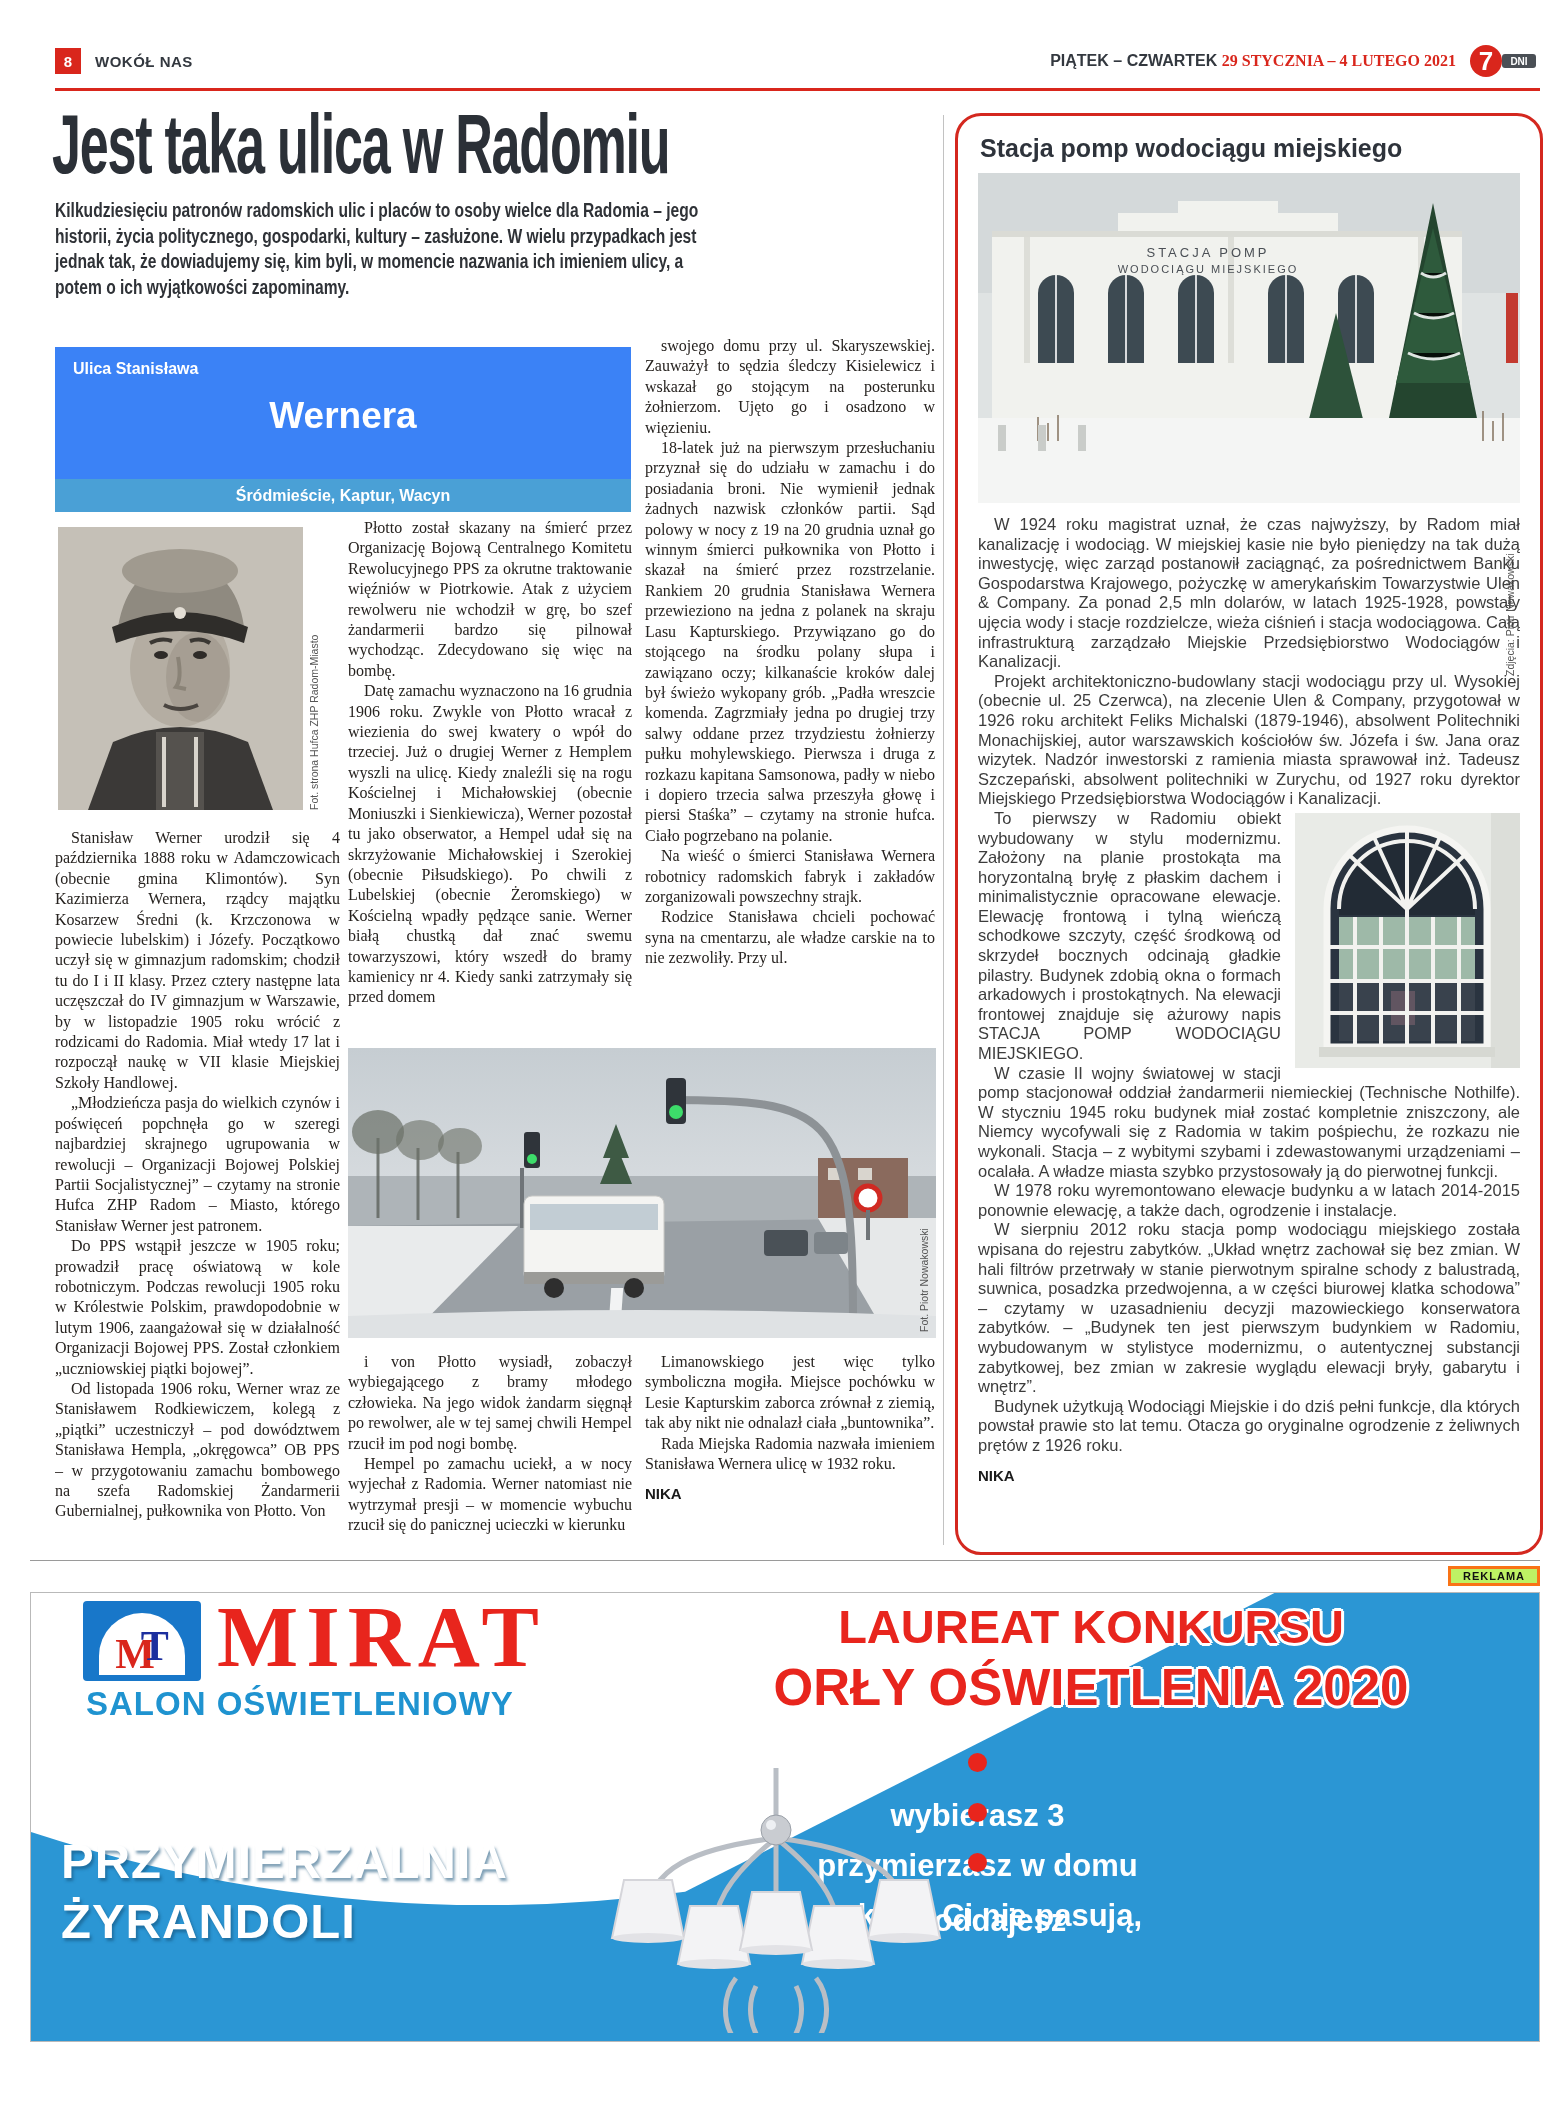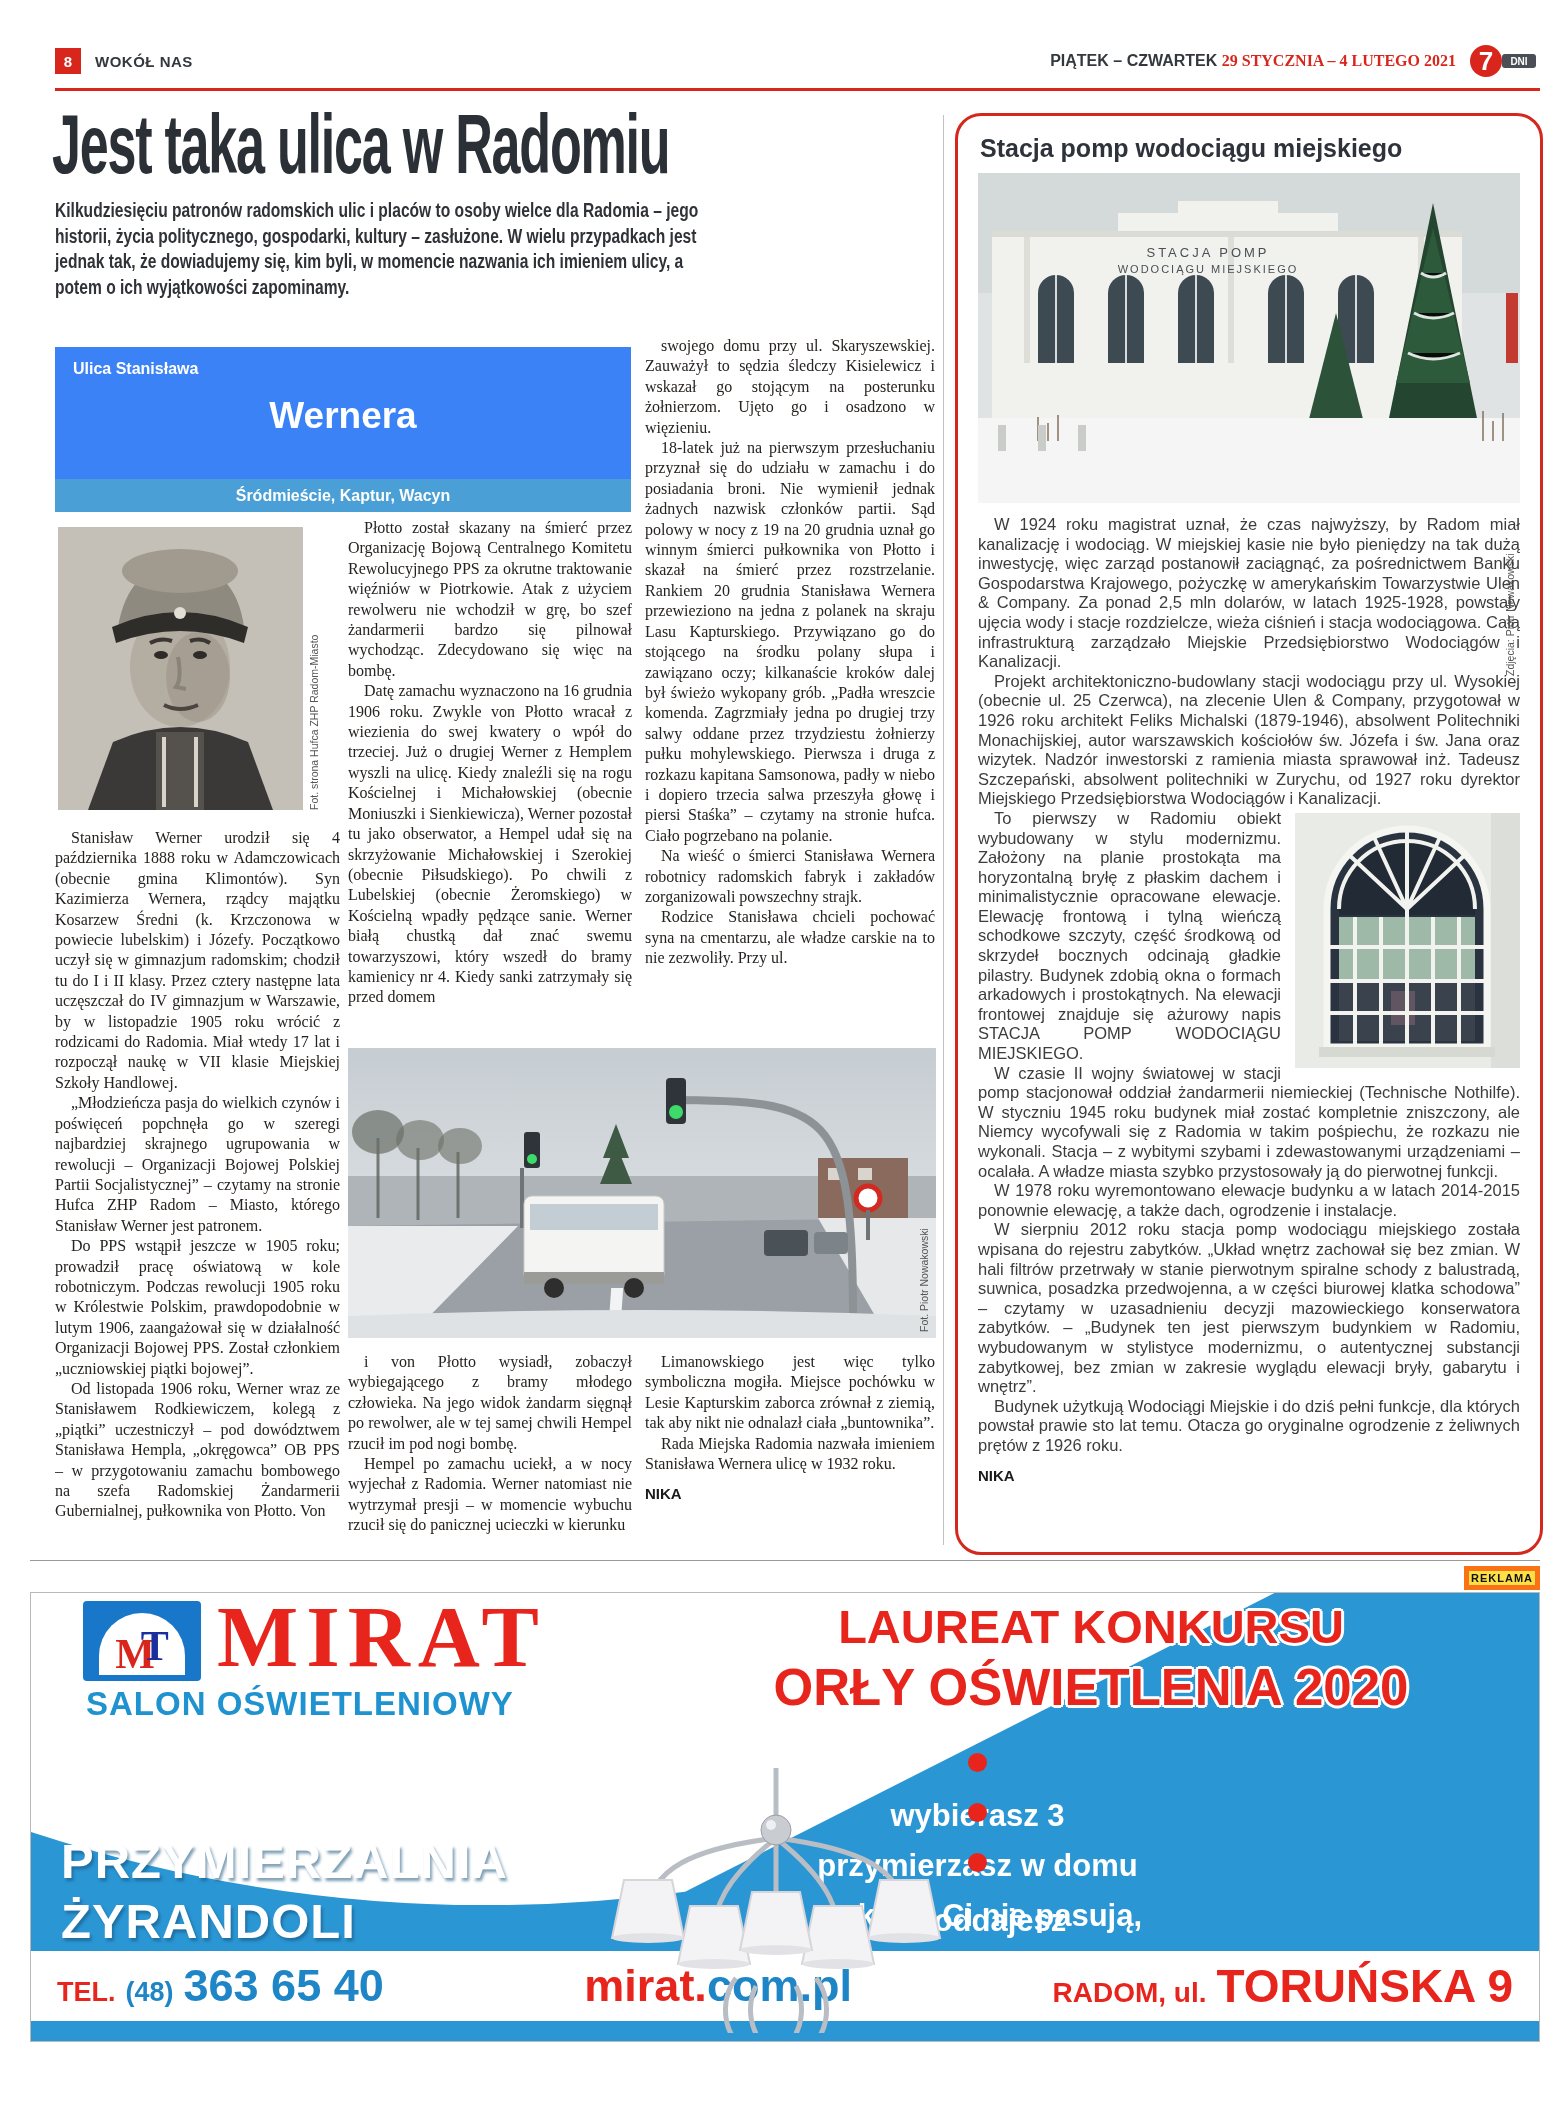--- a/index.html
+++ b/index.html
@@ -50,22 +50,22 @@
   .panel{position:absolute;left:955px;top:113px;width:588px;height:1442px;border:3px solid #d4281f;
          border-radius:26px;box-sizing:border-box;padding:18px 20px 0 20px;overflow:hidden;background:#fff;}
   .panel-title{font-size:36px;color:#e23a2e;font-weight:normal;letter-spacing:.5px;margin:2px 0 8px 2px;}
   .panel-sub{font-size:25px;font-weight:bold;color:#2e333b;margin:0 0 10px 2px;}
   .panel-photo{position:relative;width:100%;height:330px;background:#22c55e;overflow:hidden;}
   .panel-body{margin-top:12px;font-size:16.5px;line-height:19.6px;text-align:justify;color:#3c3c3c;}
   .panel-body p{margin:0;text-indent:16px;}
   .float-window{float:right;width:225px;height:255px;margin:4px 0 8px 14px;background:#e9ebe7;overflow:hidden;position:relative;}
   
   .rule-thin{position:absolute;left:30px;right:18px;top:1560px;height:1px;background:#9a9a9a;}
-  .reklama{position:absolute;right:18px;top:1566px;border:5px solid #f97316;color:#111;font-size:11px;
-           font-weight:bold;padding:1px 2px;letter-spacing:1px;background:#fde047;}
+  .reklama{position:absolute;right:18px;top:1566px;border:3px solid #f97316;color:#111;font-size:11px;
+           font-weight:bold;padding:1px 12px;letter-spacing:1px;background:#bef264;}
   
   .ad{position:absolute;left:30px;top:1592px;width:1510px;height:450px;background:#2b96d4;overflow:hidden;
       border:1px solid #b9b9b9;box-sizing:border-box;}
   .ad .white-shape{position:absolute;left:0;top:0;width:100%;height:100%;}
   .mirat-logo{position:absolute;left:52px;top:8px;width:118px;height:80px;background:#1877c9;border-radius:4px;}
   .mirat-dome{position:absolute;left:16px;top:12px;width:86px;height:62px;background:#fff;border-radius:46px 46px 0 0;
               display:flex;align-items:flex-end;justify-content:center;font-family:"Liberation Serif",serif;font-weight:bold;}
   .mono-m{color:#d9261c;font-size:42px;line-height:1;}
   .mono-t{color:#1b2e9e;font-size:42px;line-height:1;margin-left:-14px;position:relative;top:-8px;}
   .mirat-word{position:absolute;left:186px;top:-6px;font-family:"Liberation Serif",serif;font-weight:bold;
@@ -370,29 +370,15 @@
         <path d="M266,124 L314,124 L326,182 L254,182 Z"></path>
       </g>
       <g fill="#e2e2e6">
         <ellipse cx="162" cy="170" rx="36" ry="5"></ellipse>
         <ellipse cx="418" cy="170" rx="36" ry="5"></ellipse>
         <ellipse cx="228" cy="196" rx="36" ry="5"></ellipse>
         <ellipse cx="352" cy="196" rx="36" ry="5"></ellipse>
         <ellipse cx="290" cy="182" rx="36" ry="5"></ellipse>
       </g>
     </svg>
-    <div class="ad-band">
-      <div class="tel">
-        <span class="lbl">TEL.</span>
-        <span class="area">(48)</span>
-        <span class="num">363 65 40</span>
-      </div>
-      <div class="web">
-        <span class="r">mirat.</span><span class="b">com.pl</span>
-      </div>
-      <div class="addr">
-        <span class="city">RADOM, ul.</span>
-        <span class="street">TORUŃSKA 9</span>
-      </div>
-    </div>
   </div>
 
 </div>
 
 </body></html>

